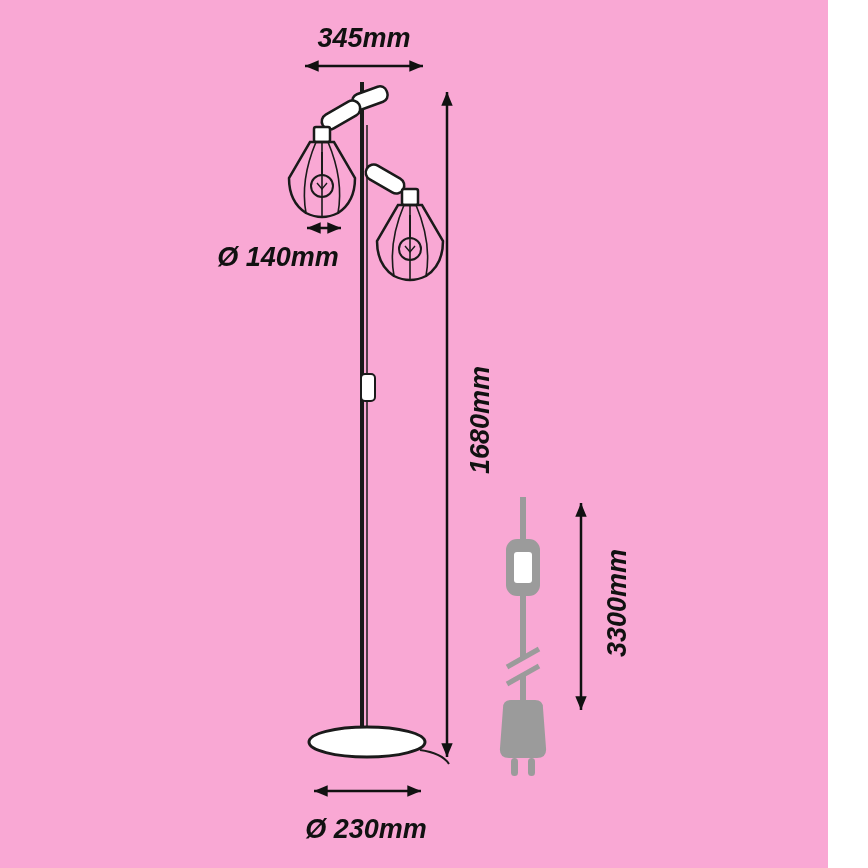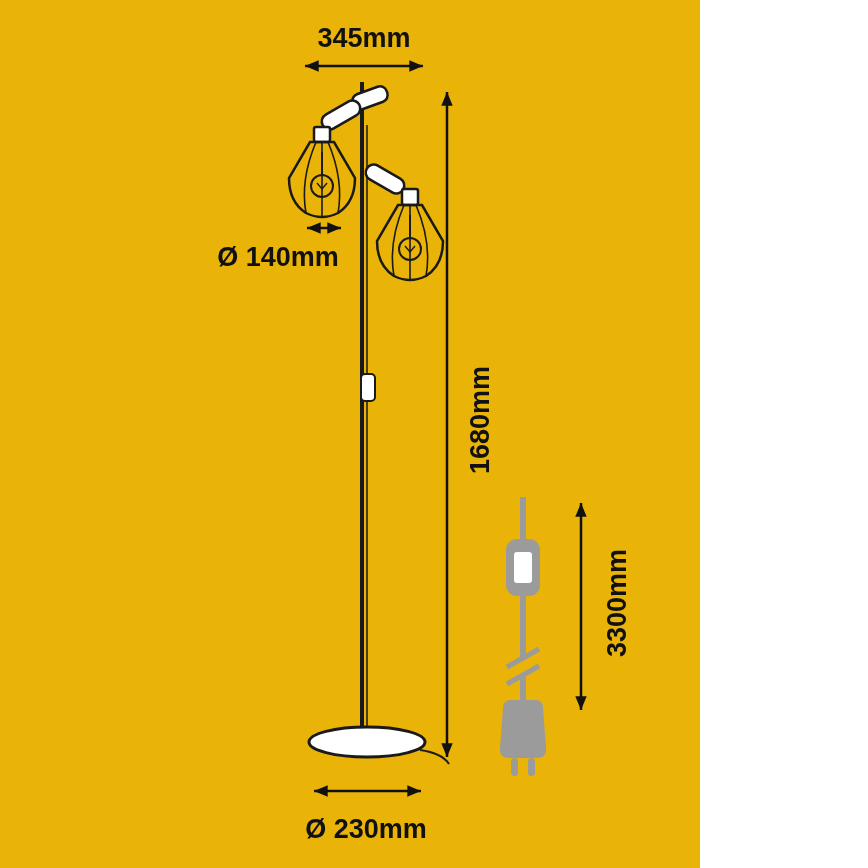--- a/index.html
+++ b/index.html
@@ -2,25 +2,26 @@
 <html><head>
 <meta charset="utf-8">
 <style>
   html, body {
     margin: 0;
     padding: 0;
     background: #ffffff;
   }
   .canvas {
     position: relative;
-    width: 700px;
+    width: 828px;
     height: 868px;
-    background: #eab308;
+    background: #f9a8d4;
     overflow: hidden;
     font-family: "Liberation Sans", sans-serif;
+    font-style: italic;
   }
   svg { display: block; }
   .dim-label {
     font-family: "Liberation Sans", sans-serif;
     font-weight: bold;
     font-size: 27px;
     fill: #111111;
   }
   .dim-line {
     stroke: #111111;

